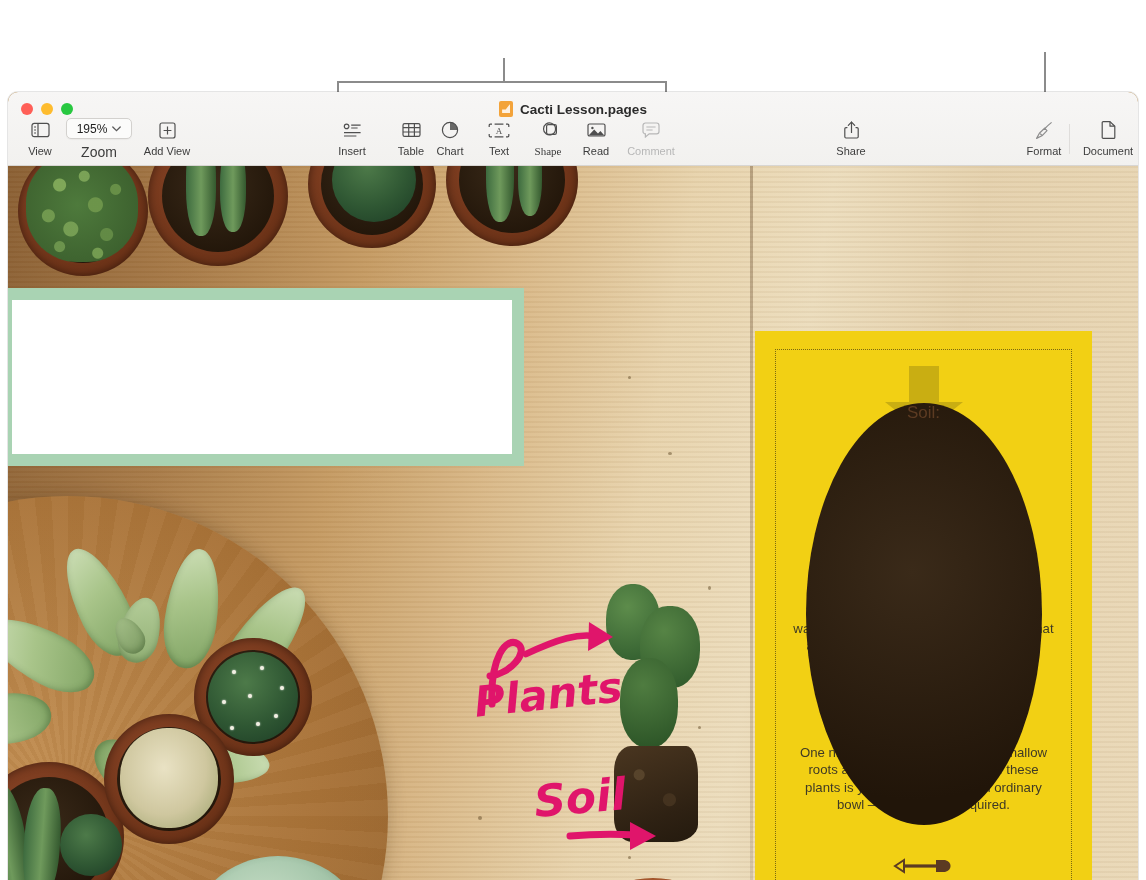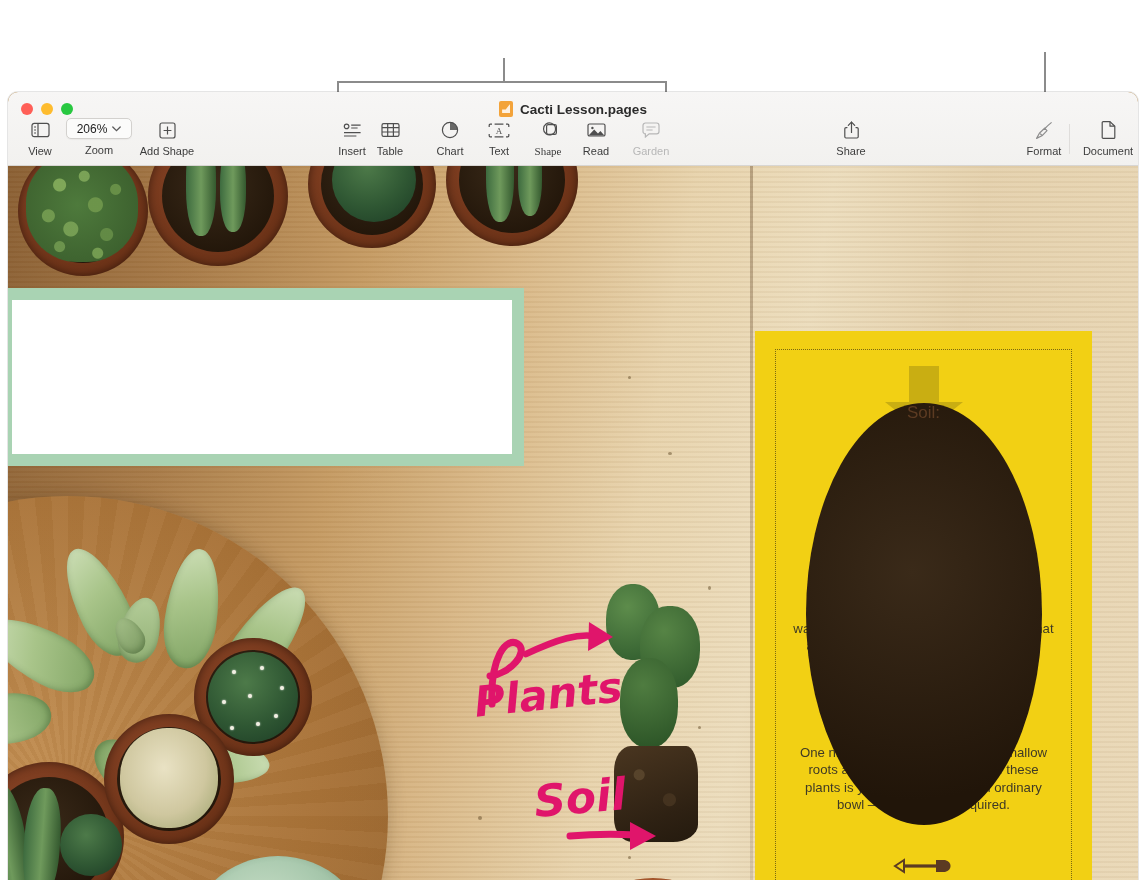--- a/index.html
+++ b/index.html
@@ -131,21 +131,21 @@
   }
   #zoom-pill {
     width: 66px; height: 21px;
     border: 1px solid #d3d1ce;
     border-radius: 5px;
     background: #fbfbfa;
     display: flex; align-items: center; justify-content: center; gap: 5px;
     font-size: 12px; color: #1e1e1e;
     box-shadow: 0 1px 1px rgba(0,0,0,.04);
   }
-  #zoom-tool .tlabel { margin-top: 5px; font-size: 11px; color: #3c3c3c; }
+  #zoom-tool .tlabel { margin-top: 5px; font-size: 14px; color: #3c3c3c; }
 
   .sep-vline {
     position: absolute;
     top: 6px; width: 1px; height: 30px;
     background: #dfdddb;
   }
 
   
   #canvas {
     position: relative;
@@ -395,53 +395,53 @@
               <line x1="3.1" y1="5" x2="5" y2="5"></line>
               <line x1="3.1" y1="8" x2="5" y2="8"></line>
               <line x1="3.1" y1="11" x2="5" y2="11"></line>
             </svg>
           </div>
           <div class="tlabel">View</div>
         </div>
 
         <div id="zoom-tool">
           <div id="zoom-pill">
-            <span>206%</span>
+            <span>195%</span>
             <svg width="9" height="6" viewBox="0 0 9 6">
               <path d="M0.8 1 L4.5 4.6 L8.2 1" stroke="#5a5a5a" stroke-width="1.3" fill="none" stroke-linecap="round"></path>
             </svg>
           </div>
           <div class="tlabel">Zoom</div>
         </div>
 
         <div class="tool" style="left:120px;width:78px;">
           <div class="glyph">
             <svg width="17" height="17" viewBox="0 0 17 17" fill="none" stroke="#4f4f4f" stroke-width="1.2">
               <rect x="1" y="1" width="15" height="15" rx="2"></rect>
               <line x1="8.5" y1="4.6" x2="8.5" y2="12.4"></line>
               <line x1="4.6" y1="8.5" x2="12.4" y2="8.5"></line>
             </svg>
           </div>
-          <div class="tlabel">Add Shape</div>
+          <div class="tlabel">Add View</div>
         </div>
 
         <div class="tool" style="left:312px;">
           <div class="glyph">
             <svg width="19" height="15" viewBox="0 0 19 15" stroke="#4f4f4f" stroke-width="1.2" fill="none">
               <circle cx="3.6" cy="3.4" r="2.3"></circle>
               <line x1="8.2" y1="2.2" x2="17.6" y2="2.2"></line>
               <line x1="8.2" y1="5" x2="14.6" y2="5"></line>
               <line x1="1" y1="9.6" x2="17.6" y2="9.6"></line>
               <line x1="1" y1="13" x2="13.4" y2="13"></line>
             </svg>
           </div>
           <div class="tlabel">Insert</div>
         </div>
 
-        <div class="tool" style="left:350px;">
+        <div class="tool" style="left:371px;">
           <div class="glyph">
             <svg width="19" height="16" viewBox="0 0 19 16" stroke="#4f4f4f" stroke-width="1.2" fill="none">
               <rect x="1" y="1.6" width="17" height="12.8" rx="1.6"></rect>
               <line x1="1" y1="5.6" x2="18" y2="5.6"></line>
               <line x1="1" y1="10" x2="18" y2="10"></line>
               <line x1="6.7" y1="1.6" x2="6.7" y2="14.4"></line>
               <line x1="12.4" y1="1.6" x2="12.4" y2="14.4"></line>
             </svg>
           </div>
           <div class="tlabel">Table</div>
@@ -494,21 +494,21 @@
         </div>
 
         <div class="tool disabled" style="left:604px;width:78px;">
           <div class="glyph">
             <svg width="18" height="16" viewBox="0 0 18 16" stroke="#b7b7b7" stroke-width="1.2" fill="none">
               <path d="M1 3.4 a2.4 2.4 0 0 1 2.4 -2.4 h11.2 A2.4 2.4 0 0 1 17 3.4 v6 a2.4 2.4 0 0 1 -2.4 2.4 H7.2 L3.4 15 v-3.2 H3.4 A2.4 2.4 0 0 1 1 9.4 Z"></path>
               <line x1="4.4" y1="5" x2="13.6" y2="5"></line>
               <line x1="4.4" y1="8" x2="10.6" y2="8"></line>
             </svg>
           </div>
-          <div class="tlabel">Garden</div>
+          <div class="tlabel">Comment</div>
         </div>
 
         <div class="tool" style="left:811px;">
           <div class="glyph">
             <svg width="15" height="18" viewBox="0 0 15 18" stroke="#4f4f4f" stroke-width="1.2" fill="none" stroke-linecap="round">
               <path d="M3 6.6 H2 a1.2 1.2 0 0 0 -1.2 1.2 v8 a1.2 1.2 0 0 0 1.2 1.2 h11 a1.2 1.2 0 0 0 1.2 -1.2 v-8 A1.2 1.2 0 0 0 13 6.6 H12"></path>
               <line x1="7.5" y1="1.1" x2="7.5" y2="11.4"></line>
               <path d="M4.3 4.3 L7.5 1 L10.7 4.3"></path>
             </svg>
           </div>

